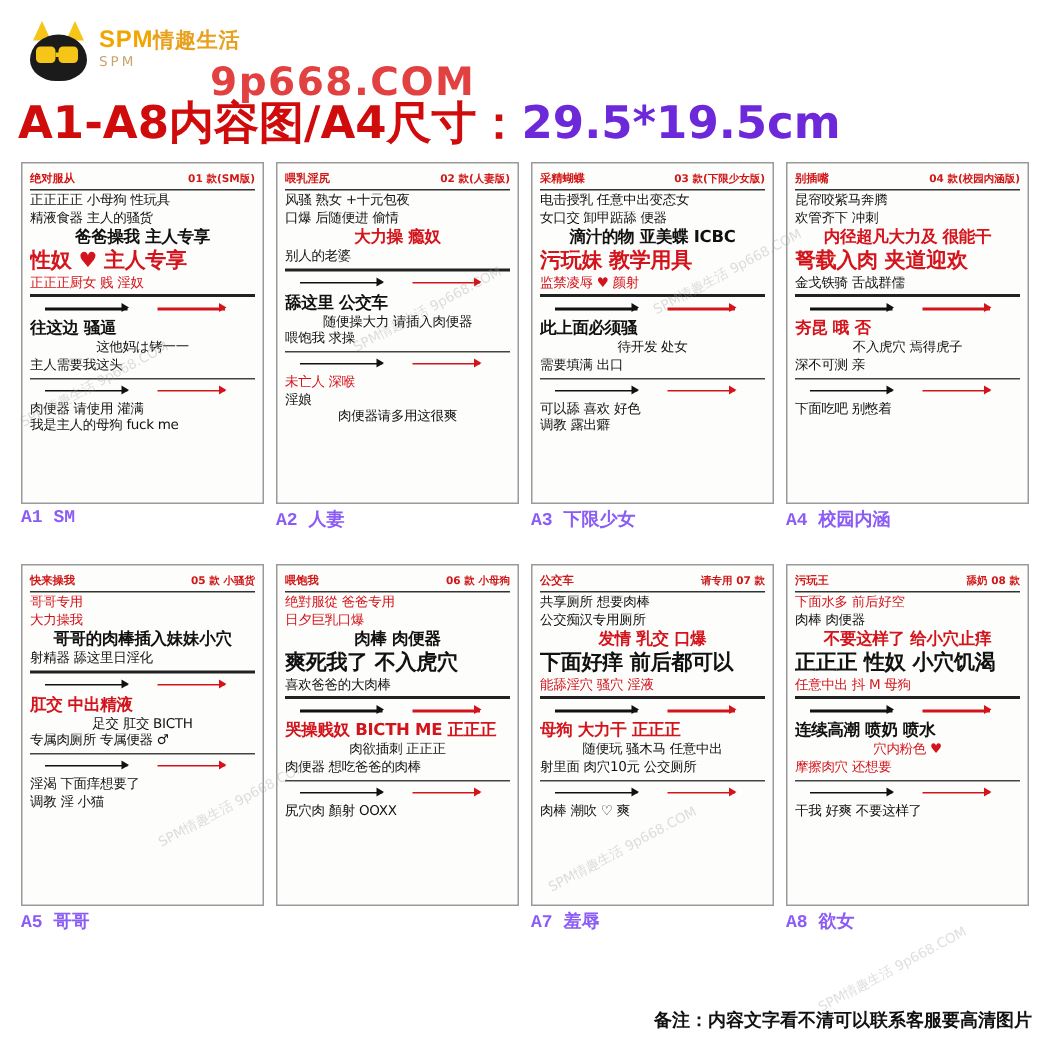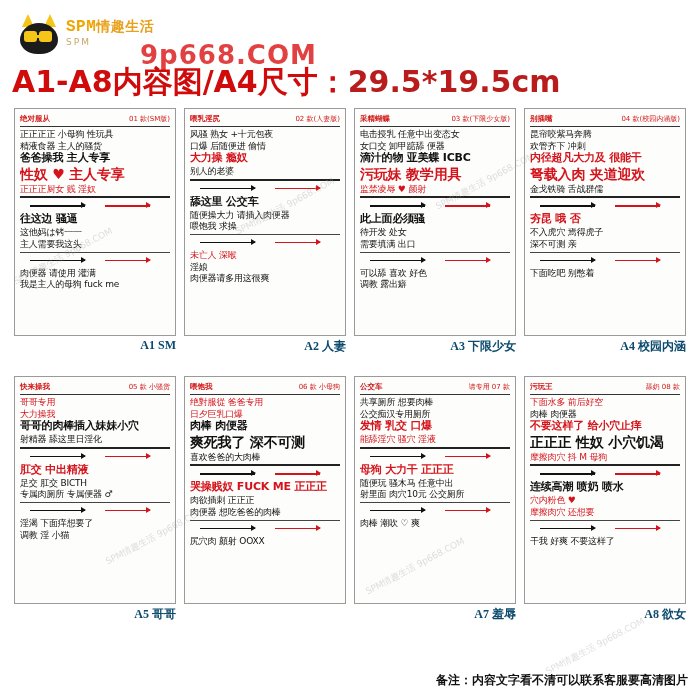--- a/index.html
+++ b/index.html
@@ -39,41 +39,41 @@
     border-radius:3px;
   }
   .brand-logo .glass.l{left:6px;}
   .brand-logo .glass.r{left:21px;}
   .brand-logo .bridge{
     position:absolute;left:19px;top:21px;width:4px;height:3px;background:#f5c518;
   }
   .brand-text{display:flex;flex-direction:column;line-height:1;padding-top:5px;}
   .brand-name{
     font-size:16px;font-weight:bold;color:#f0a500;letter-spacing:0.5px;
-    font-family:Liberation Mono, monospace;
+    font-family:Liberation Sans, sans-serif;
   }
   .brand-name .cn{color:#e8a11c;font-size:14px;}
   .brand-sub{font-size:9px;color:#c9a36a;margin-top:3px;letter-spacing:2px;}
 
   .watermark-url{
     position:absolute;left:140px;top:40px;
     font-size:26px;font-weight:bold;color:#e03131;
     font-family:"DejaVu Sans",sans-serif;
     letter-spacing:1px;
     opacity:0.92;
   }
 
   .title{
     position:absolute;left:12px;top:62px;width:680px;
     font-size:30px;font-weight:bold;color:#cf0b0b;
     font-family:"DejaVu Sans",sans-serif;
     letter-spacing:0px;
     white-space:nowrap;
   }
-  .title .sz{color:#b91c1c;}
+  .title .sz{color:#6d28d9;}
 
   
   .grid{
     position:absolute;left:14px;top:108px;
     width:672px;
     display:grid;
     grid-template-columns:repeat(4,162px);
     grid-template-rows:250px 250px;
     column-gap:8px;row-gap:18px;
   }
@@ -86,48 +86,48 @@
     padding:5px 5px 4px 5px;
     overflow:hidden;
     position:relative;
   }
   .card .hdr{
     display:flex;justify-content:space-between;align-items:baseline;
     font-size:7.5px;color:#111;border-bottom:1px solid #333;padding-bottom:2px;
     margin-bottom:2px;
   }
   .card .hdr .left{font-weight:bold;}
-  .card .hdr .right{color:#d01717;font-weight:normal;font-size:7px;}
+  .card .hdr .right{color:#d01717;font-weight:bold;font-size:7px;}
   .card .hdr.red .left{color:#d01717;}
   .rowline{
     font-size:9px;line-height:1.18;color:#111;
     white-space:nowrap;overflow:hidden;
     margin:1px 0;
     letter-spacing:-0.2px;
   }
   .rowline.big{font-size:14px;font-weight:bold;}
   .rowline.mid{font-size:11px;font-weight:bold;}
   .rowline.red{color:#d4141c;}
-  .rowline.c{text-align:left;}
+  .rowline.c{text-align:center;}
   .hr{border-top:1px solid #444;margin:2px 0;}
   .hr.thick{border-top:2px solid #222;}
   .arrows{height:12px;position:relative;margin:1px 0;}
   .arrow{
     position:absolute;height:1.5px;background:#111;top:5px;
   }
   .arrow:after{
     content:"";position:absolute;right:-1px;top:-3px;
     border-left:5px solid #111;border-top:3.5px solid transparent;border-bottom:3.5px solid transparent;
   }
   .arrow.red{background:#d4141c;}
   .arrow.red:after{border-left-color:#d4141c;}
   .caption{
-    position:absolute;left:0;top:230px;width:162px;text-align:right;
-    font-size:12px;font-weight:bold;color:#0c4a6e;
-    font-family:Liberation Serif, serif;
+    position:absolute;left:0;top:230px;width:162px;text-align:left;
+    font-size:12px;font-weight:bold;color:#8b5cf6;
+    font-family:Liberation Mono, monospace;
   }
 
   
   .wm{
     position:absolute;color:rgba(160,160,160,0.35);
     font-size:9px;transform:rotate(-28deg);
     white-space:nowrap;pointer-events:none;
     font-family:"DejaVu Sans",sans-serif;
   }
 
@@ -312,47 +312,48 @@
       </div>
       <div class="cell">
         <div class="card">
           <div class="hdr red">
             <div class="left">喂饱我</div>
             <div class="right">06 款 小母狗</div>
           </div>
           <div class="rowline red">绝對服從  爸爸专用</div>
           <div class="rowline red">日夕巨乳口爆</div>
           <div class="rowline mid c">肉棒  肉便器</div>
-          <div class="rowline big">爽死我了  深不可测</div>
+          <div class="rowline big">爽死我了  不入虎穴</div>
           <div class="rowline">喜欢爸爸的大肉棒</div>
           <div class="hr thick"></div>
           <div class="arrows">
             <div class="arrow" style="left: 10px; width: 55px;"></div>
             <div class="arrow red" style="left: 85px; width: 45px;"></div>
           </div>
-          <div class="rowline mid red">哭操贱奴  FUCK ME  正正正</div>
+          <div class="rowline mid red">哭操贱奴  BICTH ME  正正正</div>
           <div class="rowline c">肉欲插刺  正正正</div>
           <div class="rowline">肉便器  想吃爸爸的肉棒</div>
           <div class="hr"></div>
           <div class="arrows">
             <div class="arrow" style="left: 10px; width: 55px;"></div>
             <div class="arrow red" style="left: 85px; width: 45px;"></div>
           </div>
           <div class="rowline">尻穴肉  顏射  OOXX</div>
         </div>
       </div>
       <div class="cell">
         <div class="card">
           <div class="hdr red">
             <div class="left">公交车</div>
             <div class="right">请专用 07 款</div>
           </div>
           <div class="rowline">共享厕所  想要肉棒</div>
           <div class="rowline">公交痴汉专用厕所</div>
           <div class="rowline mid red c">发情  乳交  口爆</div>
+          <div class="rowline big">下面好痒  前后都可以</div>
           <div class="rowline red">能舔淫穴  骚穴  淫液</div>
           <div class="hr thick"></div>
           <div class="arrows">
             <div class="arrow" style="left: 10px; width: 55px;"></div>
             <div class="arrow red" style="left: 85px; width: 45px;"></div>
           </div>
           <div class="rowline mid red">母狗  大力干  正正正</div>
           <div class="rowline c">随便玩  骚木马  任意中出</div>
           <div class="rowline">射里面  肉穴10元  公交厕所</div>
           <div class="hr"></div>
@@ -367,21 +368,21 @@
       <div class="cell">
         <div class="card">
           <div class="hdr red">
             <div class="left">污玩王</div>
             <div class="right">舔奶 08 款</div>
           </div>
           <div class="rowline red">下面水多  前后好空</div>
           <div class="rowline">肉棒  肉便器</div>
           <div class="rowline mid red c">不要这样了  给小穴止痒</div>
           <div class="rowline big">正正正  性奴  小穴饥渴</div>
-          <div class="rowline red">摩擦肉穴  抖 M 母狗</div>
+          <div class="rowline red">任意中出  抖 M 母狗</div>
           <div class="hr thick"></div>
           <div class="arrows">
             <div class="arrow" style="left: 10px; width: 55px;"></div>
             <div class="arrow red" style="left: 85px; width: 45px;"></div>
           </div>
           <div class="rowline mid">连续高潮  喷奶  喷水</div>
           <div class="rowline red c">穴内粉色 ♥</div>
           <div class="rowline red">摩擦肉穴  还想要</div>
           <div class="hr"></div>
           <div class="arrows">

